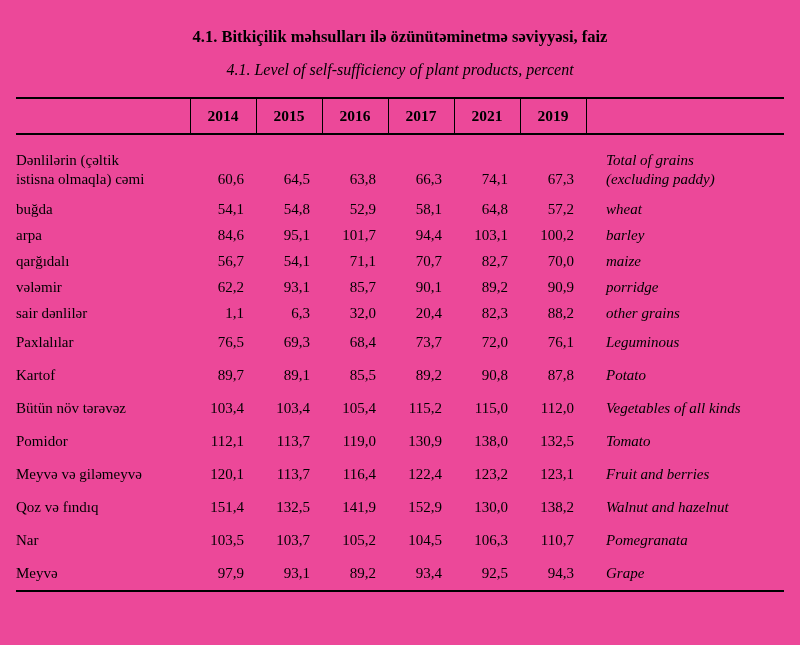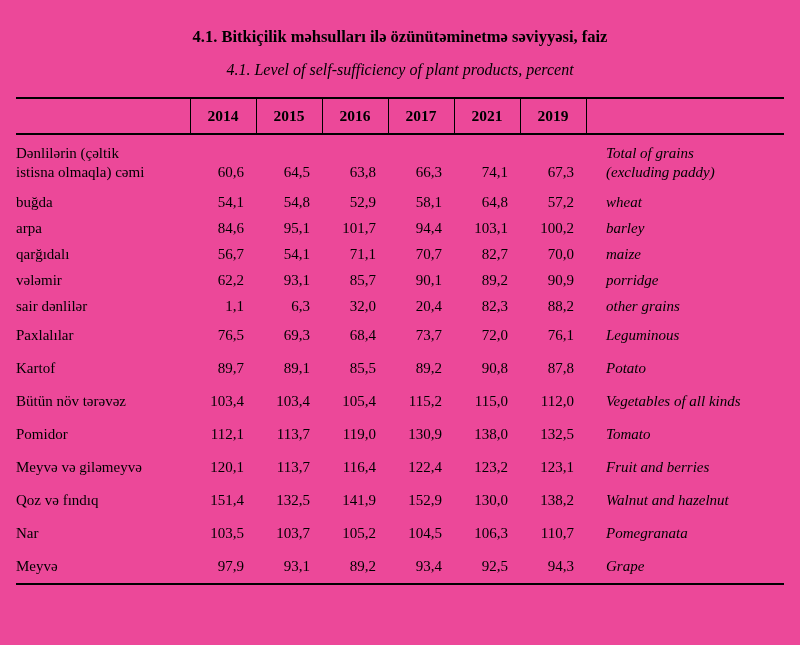--- a/index.html
+++ b/index.html
@@ -56,21 +56,21 @@
   }
   table.stats thead th.yr { border-left: 1px solid #000; }
   table.stats thead th.enh { border-left: 1px solid #000; }
 
   table.stats tbody td {
     vertical-align: bottom;
     padding: 7px 0;
     line-height: 19px;
   }
   table.stats tbody tr.sub td { padding: 3.5px 0; }
-  table.stats tbody tr:first-child td { padding-top: 9px; }
+  table.stats tbody tr:first-child td { padding-top: 16px; }
   table.stats tbody tr:last-child { border-bottom: 2px solid #000; }
 
   td.az {
     text-align: left;
     white-space: pre-line;
     padding-left: 0;
   }
   tr.sub td.az { padding-left: 38px; }
   td.val {
     text-align: right;

